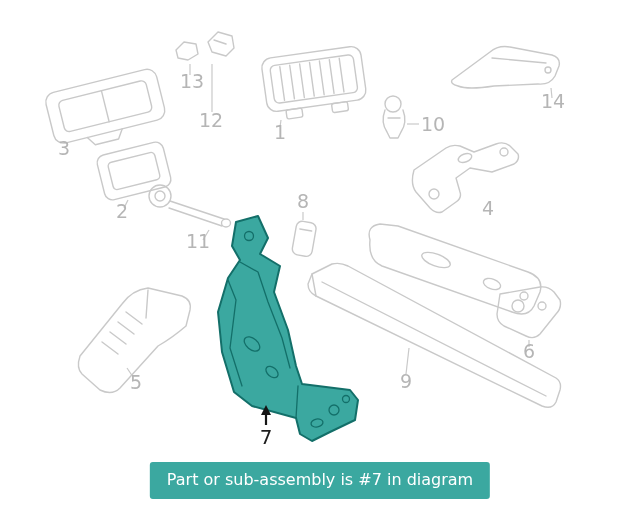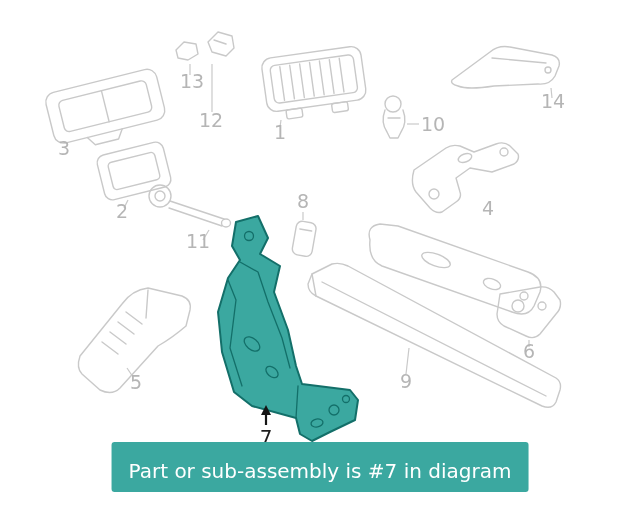--- a/index.html
+++ b/index.html
@@ -48,28 +48,28 @@
     stroke: var(--highlight-stroke, #136f69);
     stroke-width: 1.3;
     stroke-linejoin: round;
     stroke-linecap: round;
   }
   .arrow-line { stroke: #151515; stroke-width: 2.2; }
   .arrow-head { fill: #151515; }
   .banner {
     position: absolute;
     left: 50%;
-    bottom: 20px;
+    bottom: 13px;
     transform: translateX(-50%);
     background: var(--banner-bg, #3ba8a0);
     color: var(--banner-text, #ffffff);
-    padding: 15px 17px 7px 17px;
+    padding: 7px 17px 7px 17px;
     border-radius: 3px;
     text-align: center;
-    font-size: 20px;
+    font-size: 16px;
     line-height: 1.42;
     white-space: nowrap;
   }
 </style>
 </head>
 <body>
 
 <div class="stage">
 
   <svg width="640" height="455" viewBox="0 0 640 455" xmlns="http://www.w3.org/2000/svg">

